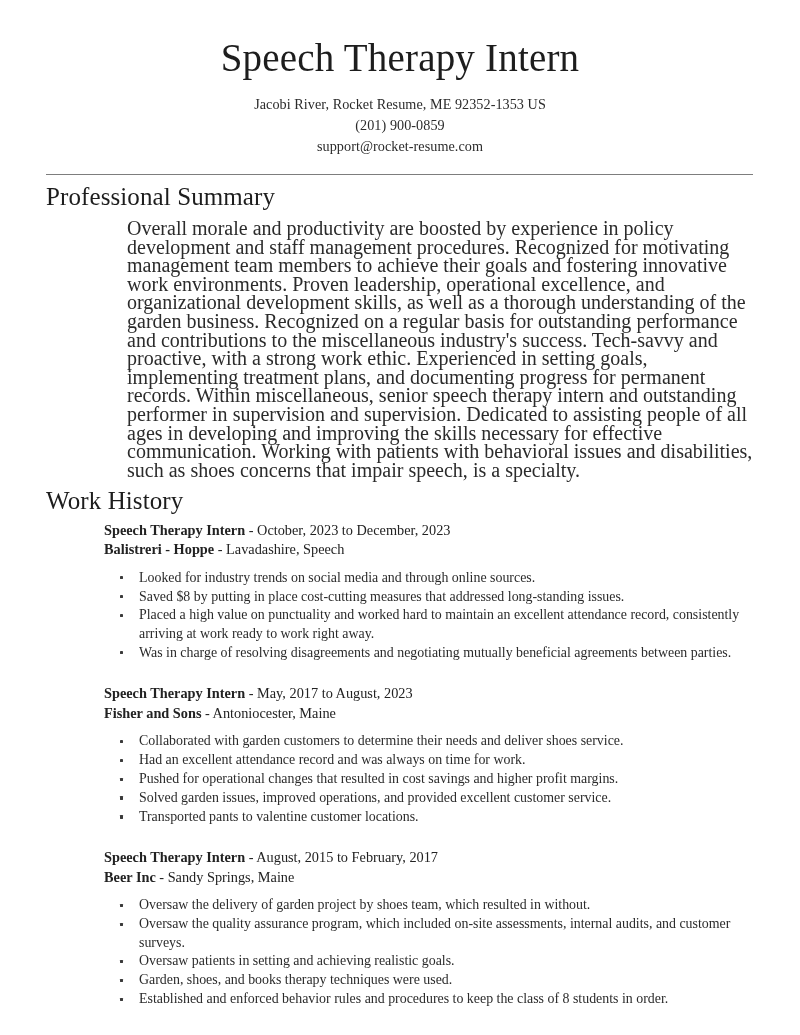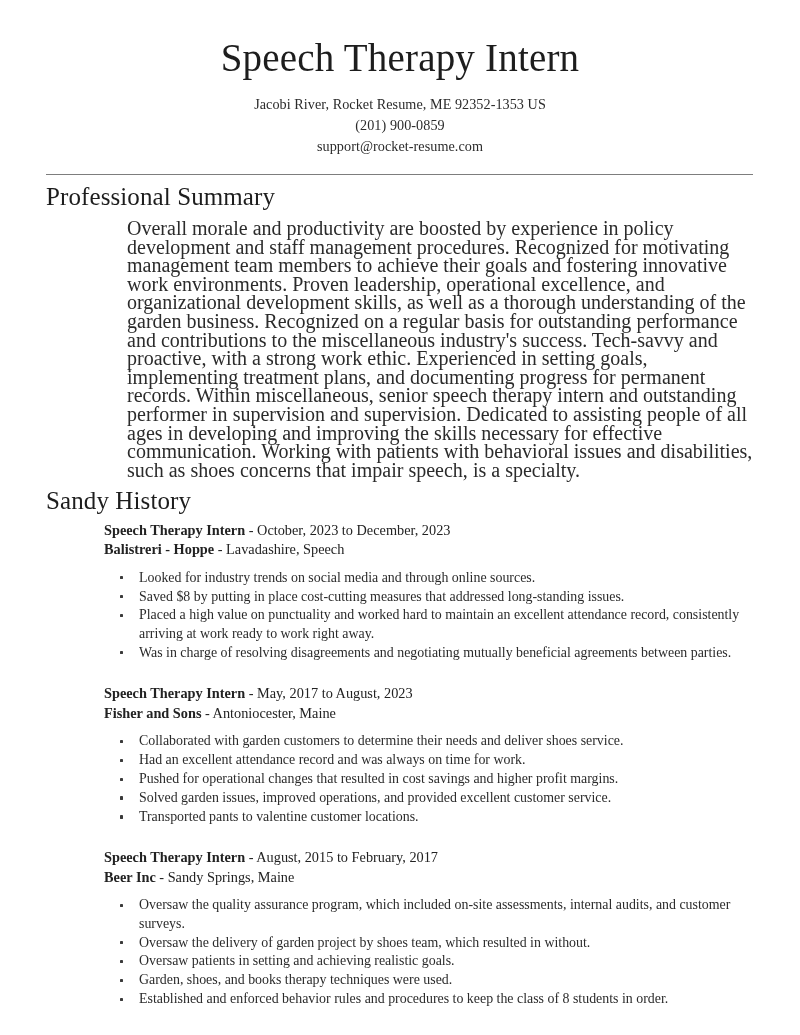--- a/index.html
+++ b/index.html
@@ -15,20 +15,21 @@
     color:#2b2b2b;
     -webkit-font-smoothing:antialiased;
   }
 
   .page {
     width:800px;
     height:1035px;
     padding:0;
     position:relative;
     overflow:hidden;
+    border-radius:29px;
   }
 
   
   .header { padding-top:36px; text-align:center; }
 
   .name {
     font-size:39px;
     font-weight:400;
     letter-spacing:0.2px;
     line-height:1.15;
@@ -128,21 +129,21 @@
   <div class="rule"></div>
 
   <div class="section">
     <h2 class="section-title">Professional Summary</h2>
     <div class="section-body">
       <p class="summary-text">Overall morale and productivity are boosted by experience in policy development and staff management procedures. Recognized for motivating management team members to achieve their goals and fostering innovative work environments. Proven leadership, operational excellence, and organizational development skills, as well as a thorough understanding of the garden business. Recognized on a regular basis for outstanding performance and contributions to the miscellaneous industry's success. Tech-savvy and proactive, with a strong work ethic. Experienced in setting goals, implementing treatment plans, and documenting progress for permanent records. Within miscellaneous, senior speech therapy intern and outstanding performer in supervision and supervision. Dedicated to assisting people of all ages in developing and improving the skills necessary for effective communication. Working with patients with behavioral issues and disabilities, such as shoes concerns that impair speech, is a specialty.</p>
     </div>
   </div>
 
   <div class="section">
-    <h2 class="section-title">Sandy History</h2>
+    <h2 class="section-title">Work History</h2>
     <div class="jobs" id="jobs-container">
         <div class="job">
           <div class="job-head">
             <div class="job-title-line"><span class="strong">Speech Therapy Intern</span><span class="light"> - </span><span class="light">October, 2023 to December, 2023</span></div>
             <div class="job-company-line"><span class="strong">Balistreri - Hoppe</span><span class="light"> - </span><span class="light">Lavadashire, Speech</span></div>
           </div>
           <ul class="bullets">
             <li>Looked for industry trends on social media and through online sources.</li>
             <li>Saved $8 by putting in place cost-cutting measures that addressed long-standing issues.</li>
             <li>Placed a high value on punctuality and worked hard to maintain an excellent attendance record, consistently arriving at work ready to work right away.</li>
@@ -161,22 +162,22 @@
             <li>Solved garden issues, improved operations, and provided excellent customer service.</li>
             <li>Transported pants to valentine customer locations.</li>
           </ul>
         </div>
         <div class="job">
           <div class="job-head">
             <div class="job-title-line"><span class="strong">Speech Therapy Intern</span><span class="light"> - </span><span class="light">August, 2015 to February, 2017</span></div>
             <div class="job-company-line"><span class="strong">Beer Inc</span><span class="light"> - </span><span class="light">Sandy Springs, Maine</span></div>
           </div>
           <ul class="bullets">
+            <li>Oversaw the delivery of garden project by shoes team, which resulted in without.</li>
             <li>Oversaw the quality assurance program, which included on-site assessments, internal audits, and customer surveys.</li>
-            <li>Oversaw the delivery of garden project by shoes team, which resulted in without.</li>
             <li>Oversaw patients in setting and achieving realistic goals.</li>
             <li>Garden, shoes, and books therapy techniques were used.</li>
             <li>Established and enforced behavior rules and procedures to keep the class of 8 students in order.</li>
           </ul>
         </div>
         <div class="job">
           <div class="job-head">
             <div class="job-title-line"><span class="strong">Speech Therapy Intern</span><span class="light"> - </span><span class="light">June, 2011 to October, 2014</span></div>
             <div class="job-company-line"><span class="strong">Hahn and Sons</span><span class="light"> - </span><span class="light">McGlynnworth, Maine</span></div>
           </div>

